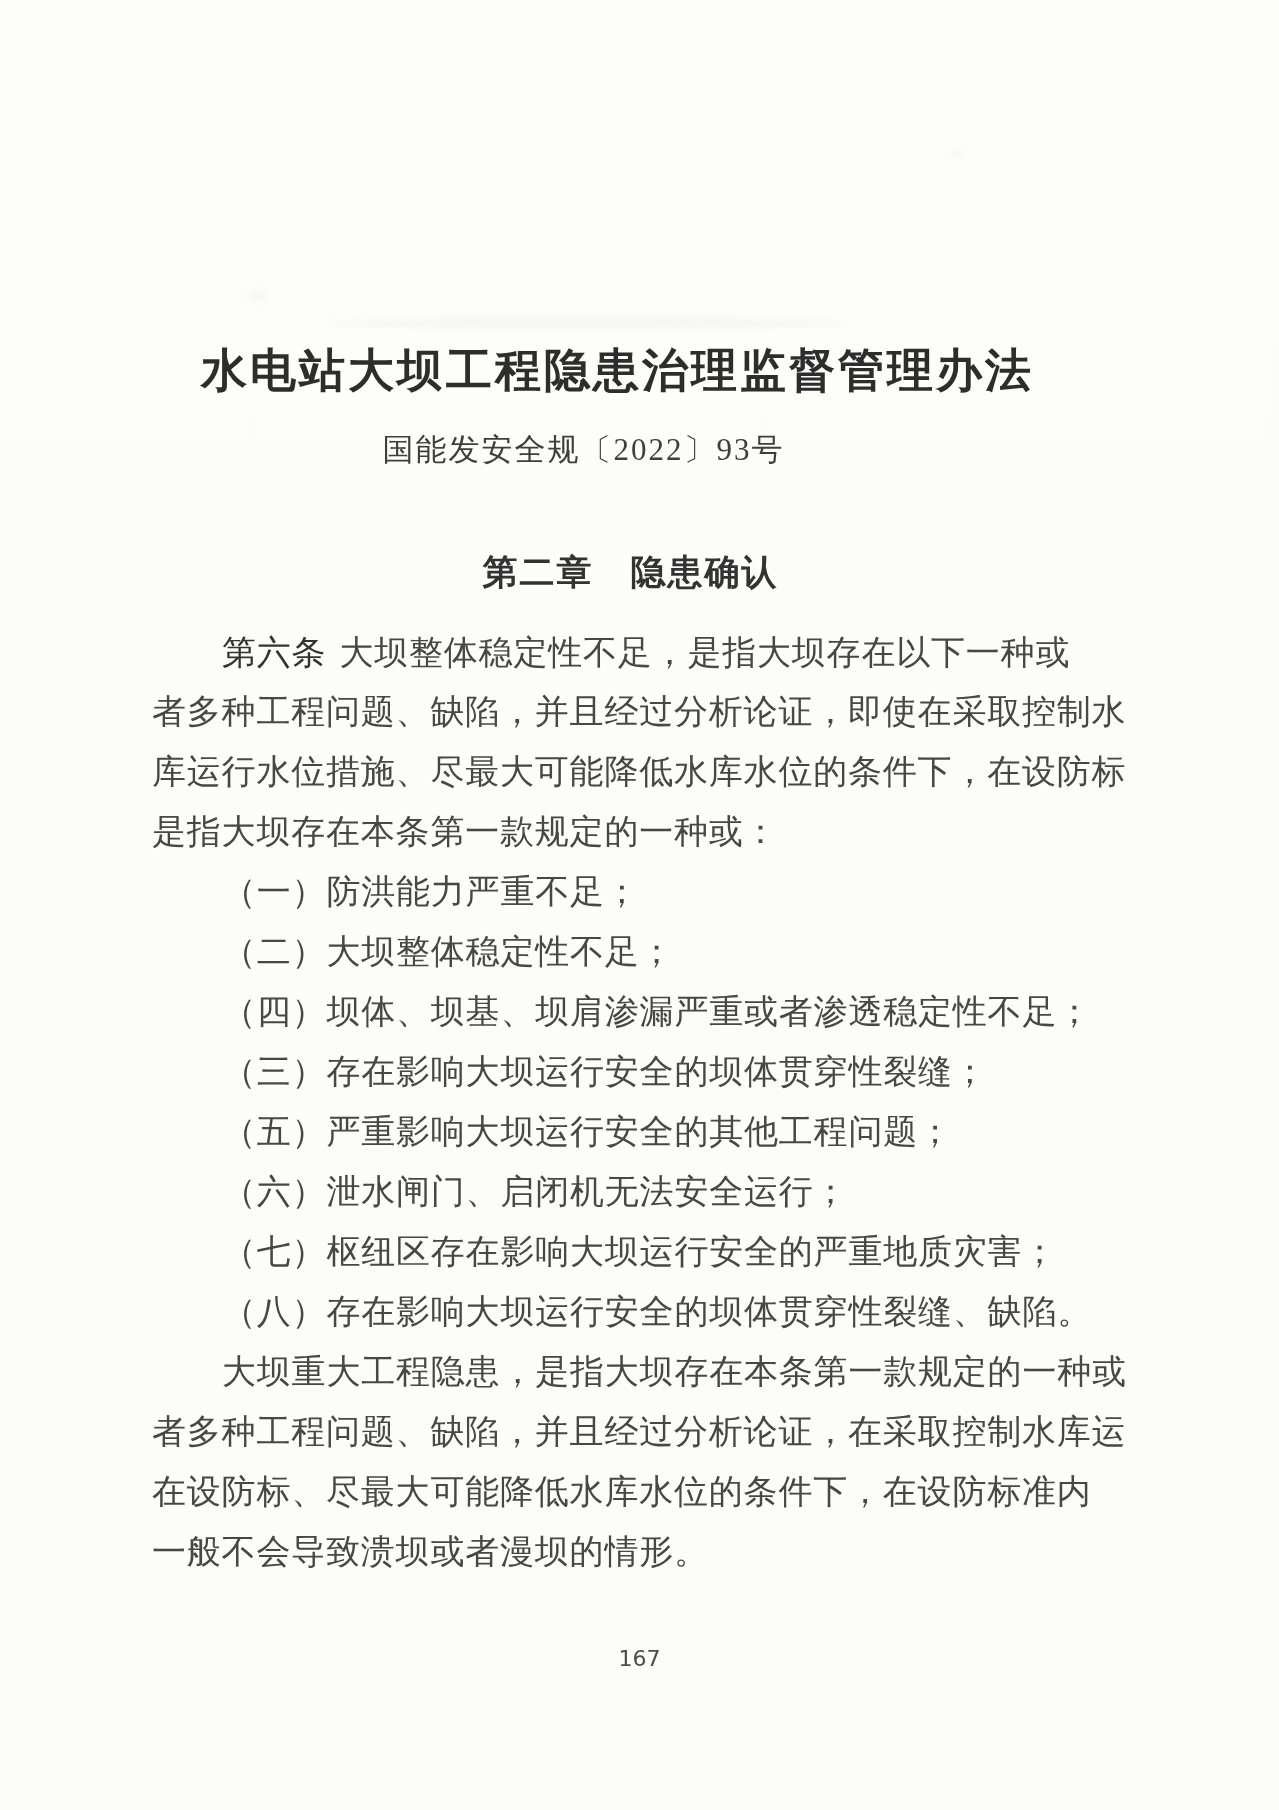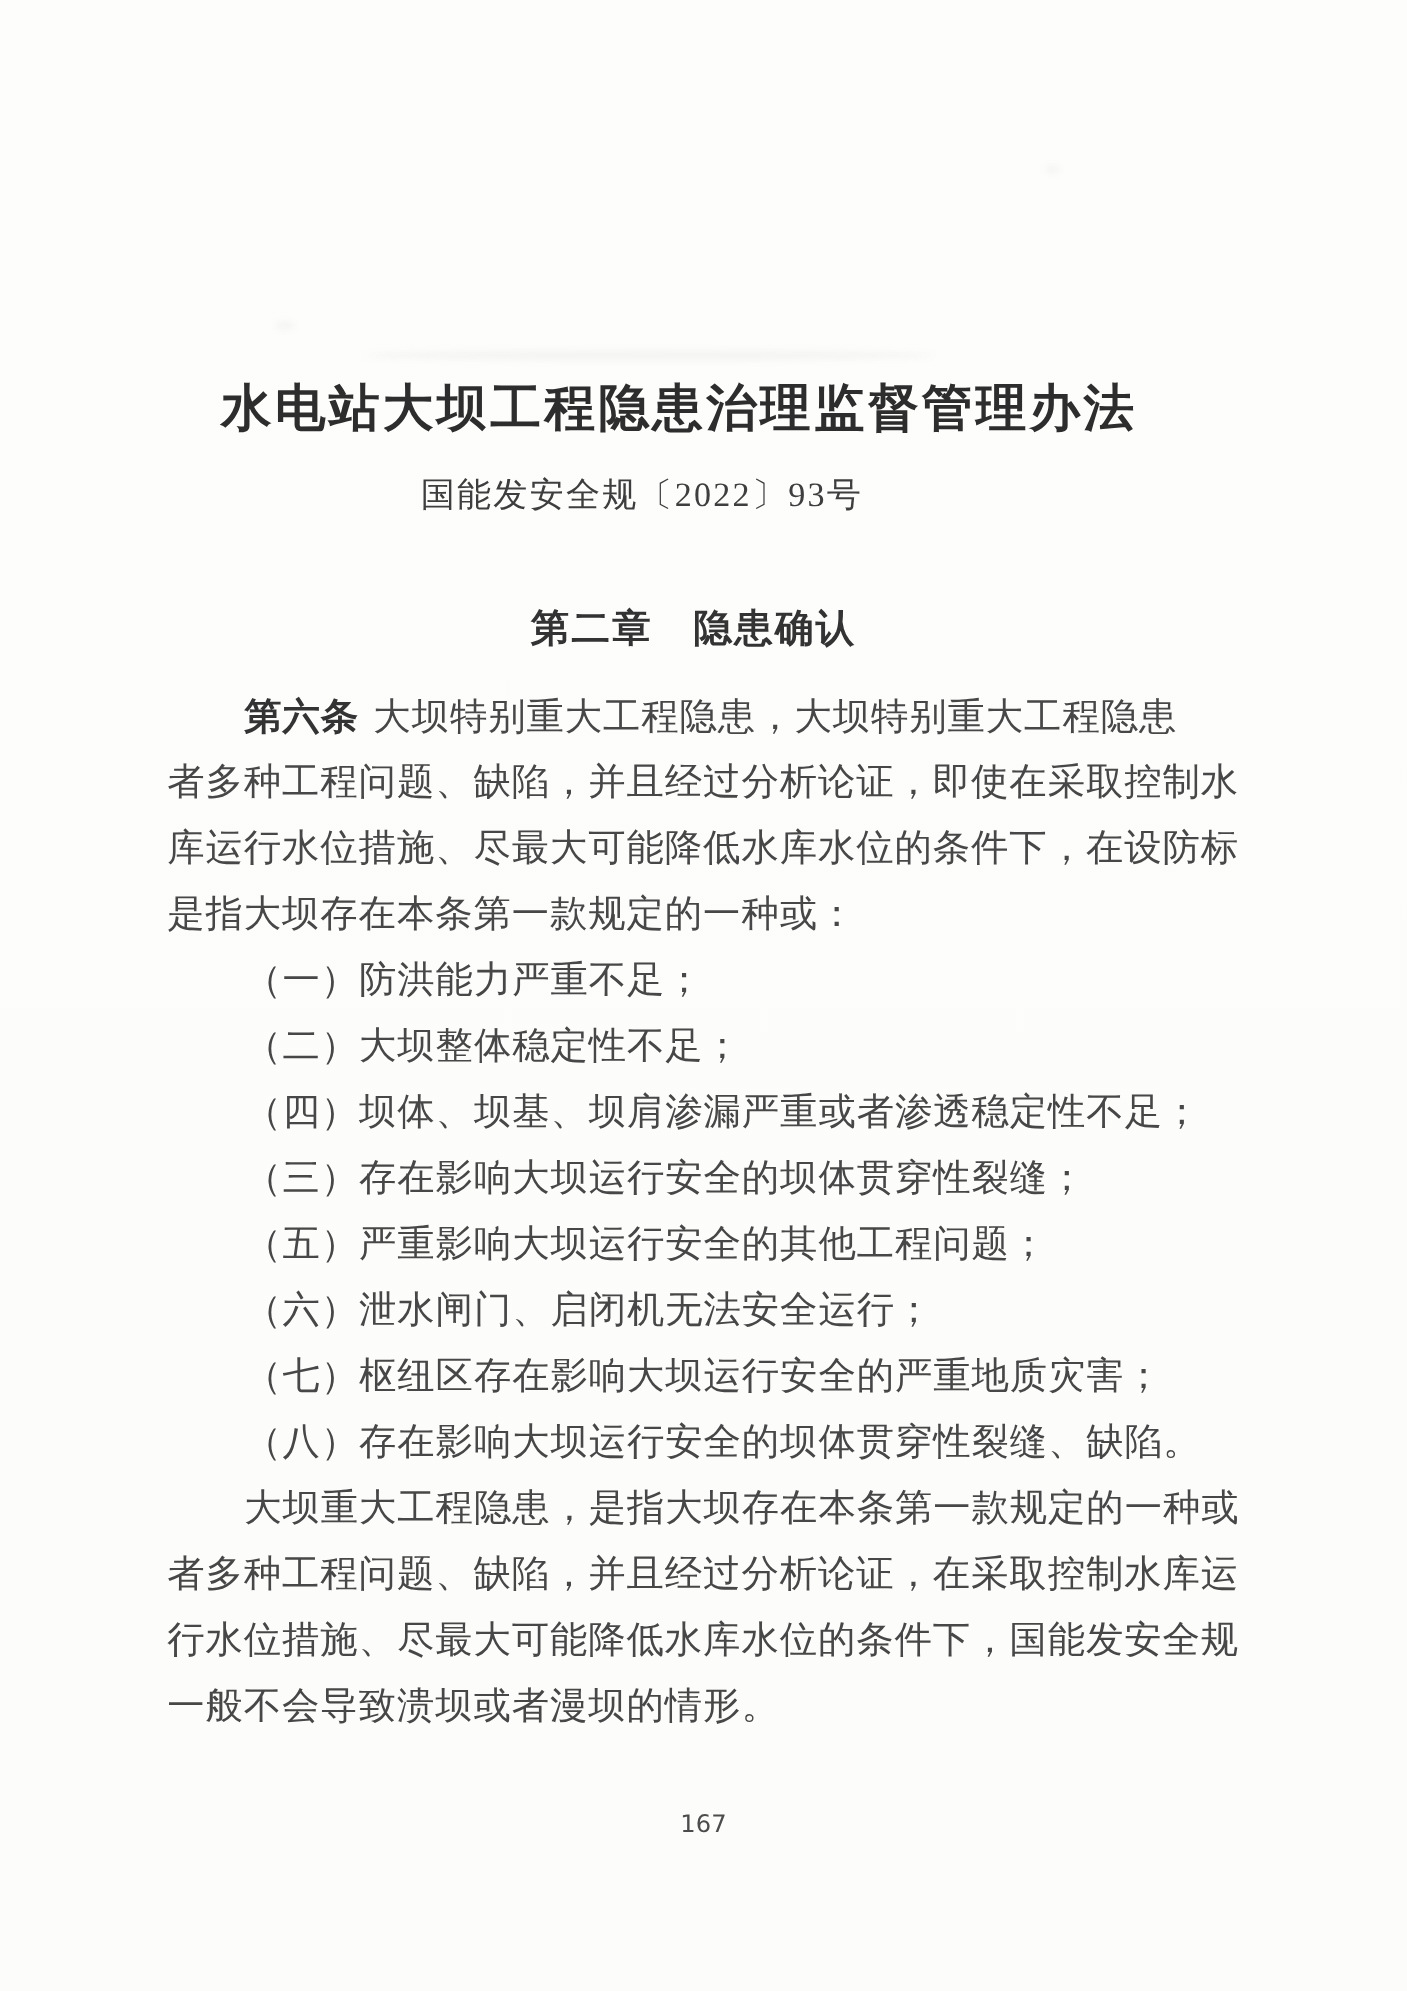--- a/index.html
+++ b/index.html
@@ -90,21 +90,21 @@
   .indent {
     display: inline-block;
     width: 70px;
   }
   .gap {
     display: inline-block;
     width: 13px;
   }
   .article-label {
     font-family: "Liberation Sans", sans-serif;
-    font-weight: 700;
+    font-weight: 400;
     color: #333333;
   }
   .page-number {
     position: absolute;
     top: 1646px;
     left: 0;
     width: 1279px;
     text-align: center;
     font-family: "DejaVu Sans", sans-serif;
     font-size: 22px;
@@ -122,36 +122,36 @@
   <div class="smudge smudge-c"></div>
 
   <div class="doc-title">水电站大坝工程隐患治理监督管理办法</div>
 
   <div class="doc-number">国能发安全规〔2022〕93号</div>
 
   <div class="chapter-heading">第二章　隐患确认</div>
 
   <div class="body-block">
 
-    <div class="line"><span class="indent"></span><span class="article-label">第六条</span><span class="gap"></span><span>大坝特别重大工程隐患，大坝特别重大工程隐患</span></div>
+    <div class="line"><span class="indent"></span><span class="article-label">第六条</span><span class="gap"></span><span>大坝整体稳定性不足，是指大坝存在以下一种或</span></div>
     <div class="line">者多种工程问题、缺陷，并且经过分析论证，即使在采取控制水</div>
     <div class="line">库运行水位措施、尽最大可能降低水库水位的条件下，在设防标</div>
     <div class="line">是指大坝存在本条第一款规定的一种或：</div>
 
     <div class="line"><span class="indent"></span><span>（一）防洪能力严重不足；</span></div>
     <div class="line"><span class="indent"></span><span>（二）大坝整体稳定性不足；</span></div>
     <div class="line"><span class="indent"></span><span>（四）坝体、坝基、坝肩渗漏严重或者渗透稳定性不足；</span></div>
     <div class="line"><span class="indent"></span><span>（三）存在影响大坝运行安全的坝体贯穿性裂缝；</span></div>
     <div class="line"><span class="indent"></span><span>（五）严重影响大坝运行安全的其他工程问题；</span></div>
     <div class="line"><span class="indent"></span><span>（六）泄水闸门、启闭机无法安全运行；</span></div>
     <div class="line"><span class="indent"></span><span>（七）枢纽区存在影响大坝运行安全的严重地质灾害；</span></div>
     <div class="line"><span class="indent"></span><span>（八）存在影响大坝运行安全的坝体贯穿性裂缝、缺陷。</span></div>
 
     <div class="line"><span class="indent"></span><span>大坝重大工程隐患，是指大坝存在本条第一款规定的一种或</span></div>
     <div class="line">者多种工程问题、缺陷，并且经过分析论证，在采取控制水库运</div>
-    <div class="line">行水位措施、尽最大可能降低水库水位的条件下，国能发安全规</div>
+    <div class="line">在设防标、尽最大可能降低水库水位的条件下，在设防标准内</div>
     <div class="line">一般不会导致溃坝或者漫坝的情形。</div>
 
   </div>
 
   <div class="page-number">167</div>
 
 </div>
 
 </body></html>

